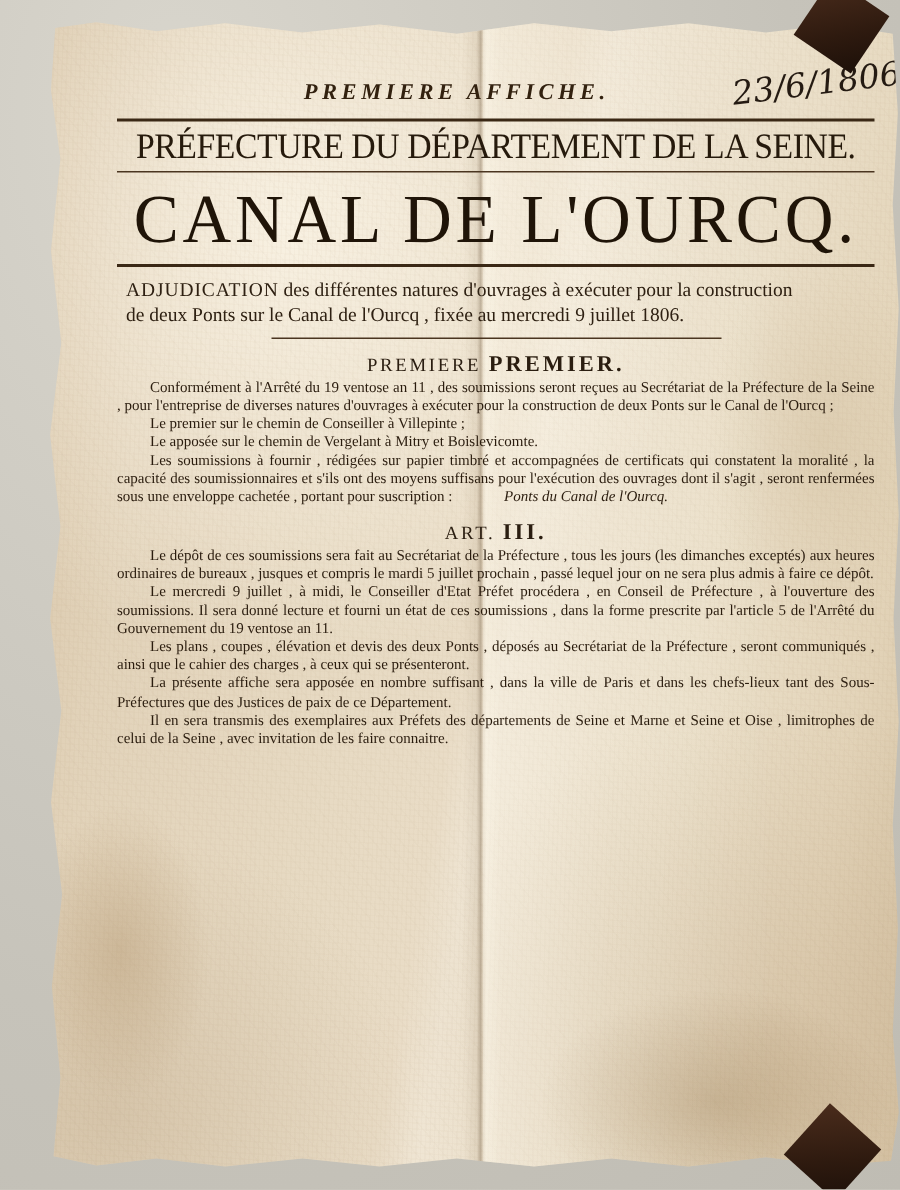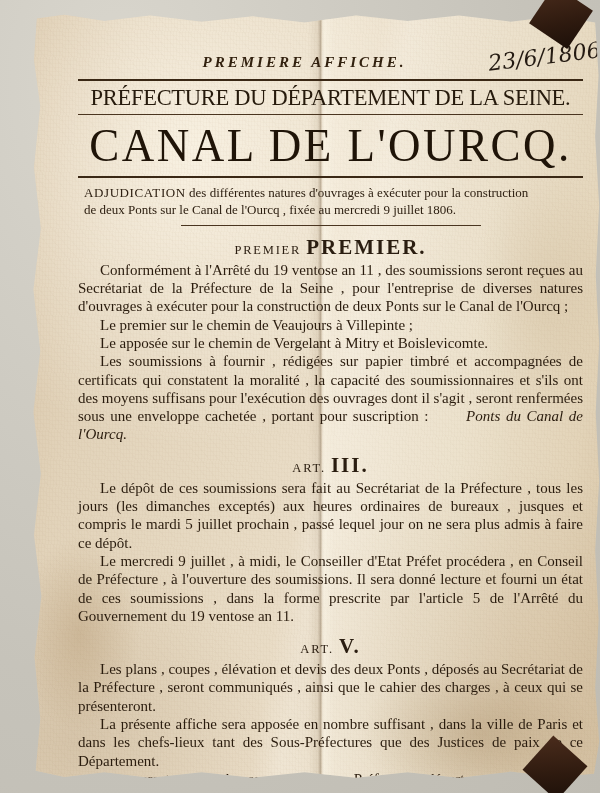--- a/index.html
+++ b/index.html
@@ -143,27 +143,27 @@
   .arthead {
     text-align: center;
     font-size: 12.5px;
     font-variant: small-caps;
     letter-spacing: 1.8px;
     margin: 9px 0 1px;
     color: #2a1d10;
   }
   .arthead .num {
     font-variant: normal;
-    font-size: 21px;
+    font-size: 15px;
     letter-spacing: 2px;
     font-weight: 600;
   }
   p.body {
     margin: 0 0 0 0;
-    font-size: 15px;
+    font-size: 10px;
     line-height: 1.22;
     text-align: justify;
     text-indent: 22px;
     color: #2a1c0e;
   }
   p.body .it { font-style: italic; margin-left: 32px; }
 </style>
 </head>
 <body>
 
@@ -193,33 +193,32 @@
       <div class="rule-thin"></div>
 
       <div id="canal">CANAL DE L'OURCQ.</div>
 
       <div class="rule"></div>
 
       <div id="subtitle"><span class="sc">ADJUDICATION</span><span> des différentes natures d'ouvrages à exécuter pour la construction</span><br><span>de deux Ponts sur le Canal de l'Ourcq , fixée au mercredi 9 juillet 1806.</span></div>
 
       <div class="rule-thin" style="width:300px;margin:6px auto 0;"></div>
 
-      <div class="arthead"><span>PREMIER</span> <span class="num">PREMIER.</span></div>
+      <div class="arthead"><span>PREMIERE</span> <span class="num">PREMIER.</span></div>
       <p class="body">Conformément à l'Arrêté du 19 ventose an 11 , des soumissions seront reçues au Secrétariat de la Préfecture de la Seine , pour l'entreprise de diverses natures d'ouvrages à exécuter pour la construction de deux Ponts sur le Canal de l'Ourcq ;</p>
-      <p class="body">Le premier sur le chemin de Veaujours à Villepinte ;</p>
+      <p class="body">Le premier sur le chemin de Conseiller à Villepinte ;</p>
       <p class="body">Le apposée sur le chemin de Vergelant à Mitry et Boislevicomte.</p>
 
       <p class="body"><span>Les soumissions à fournir , rédigées sur papier timbré et accompagnées de certificats qui constatent la moralité , la capacité des soumissionnaires et s'ils ont des moyens suffisans pour l'exécution des ouvrages dont il s'agit , seront renfermées sous une enveloppe cachetée , portant pour suscription : </span><span class="it">Ponts du Canal de l'Ourcq.</span></p>
 
       <div class="arthead"><span>ART.</span> <span class="num">III.</span></div>
       <p class="body">Le dépôt de ces soumissions sera fait au Secrétariat de la Préfecture , tous les jours (les dimanches exceptés) aux heures ordinaires de bureaux , jusques et compris le mardi 5 juillet prochain , passé lequel jour on ne sera plus admis à faire ce dépôt.</p>
 
       <p class="body">Le mercredi 9 juillet , à midi, le Conseiller d'Etat Préfet procédera , en Conseil de Préfecture , à l'ouverture des soumissions. Il sera donné lecture et fourni un état de ces soumissions , dans la forme prescrite par l'article 5 de l'Arrêté du Gouvernement du 19 ventose an 11.</p>
 
-      <div class="arthead"><span>ART.</span> <span class="num">V.</span></div>
       <p class="body">Les plans , coupes , élévation et devis des deux Ponts , déposés au Secrétariat de la Préfecture , seront communiqués , ainsi que le cahier des charges , à ceux qui se présenteront.</p>
 
       <p class="body">La présente affiche sera apposée en nombre suffisant , dans la ville de Paris et dans les chefs-lieux tant des Sous-Préfectures que des Justices de paix de ce Département.</p>
       <p class="body">Il en sera transmis des exemplaires aux Préfets des départements de Seine et Marne et Seine et Oise , limitrophes de celui de la Seine , avec invitation de les faire connaitre.</p>
 
     </div>
   </div>
 
   <div class="corner" id="corner-tr"></div>
   <div class="corner" id="corner-br"></div>

